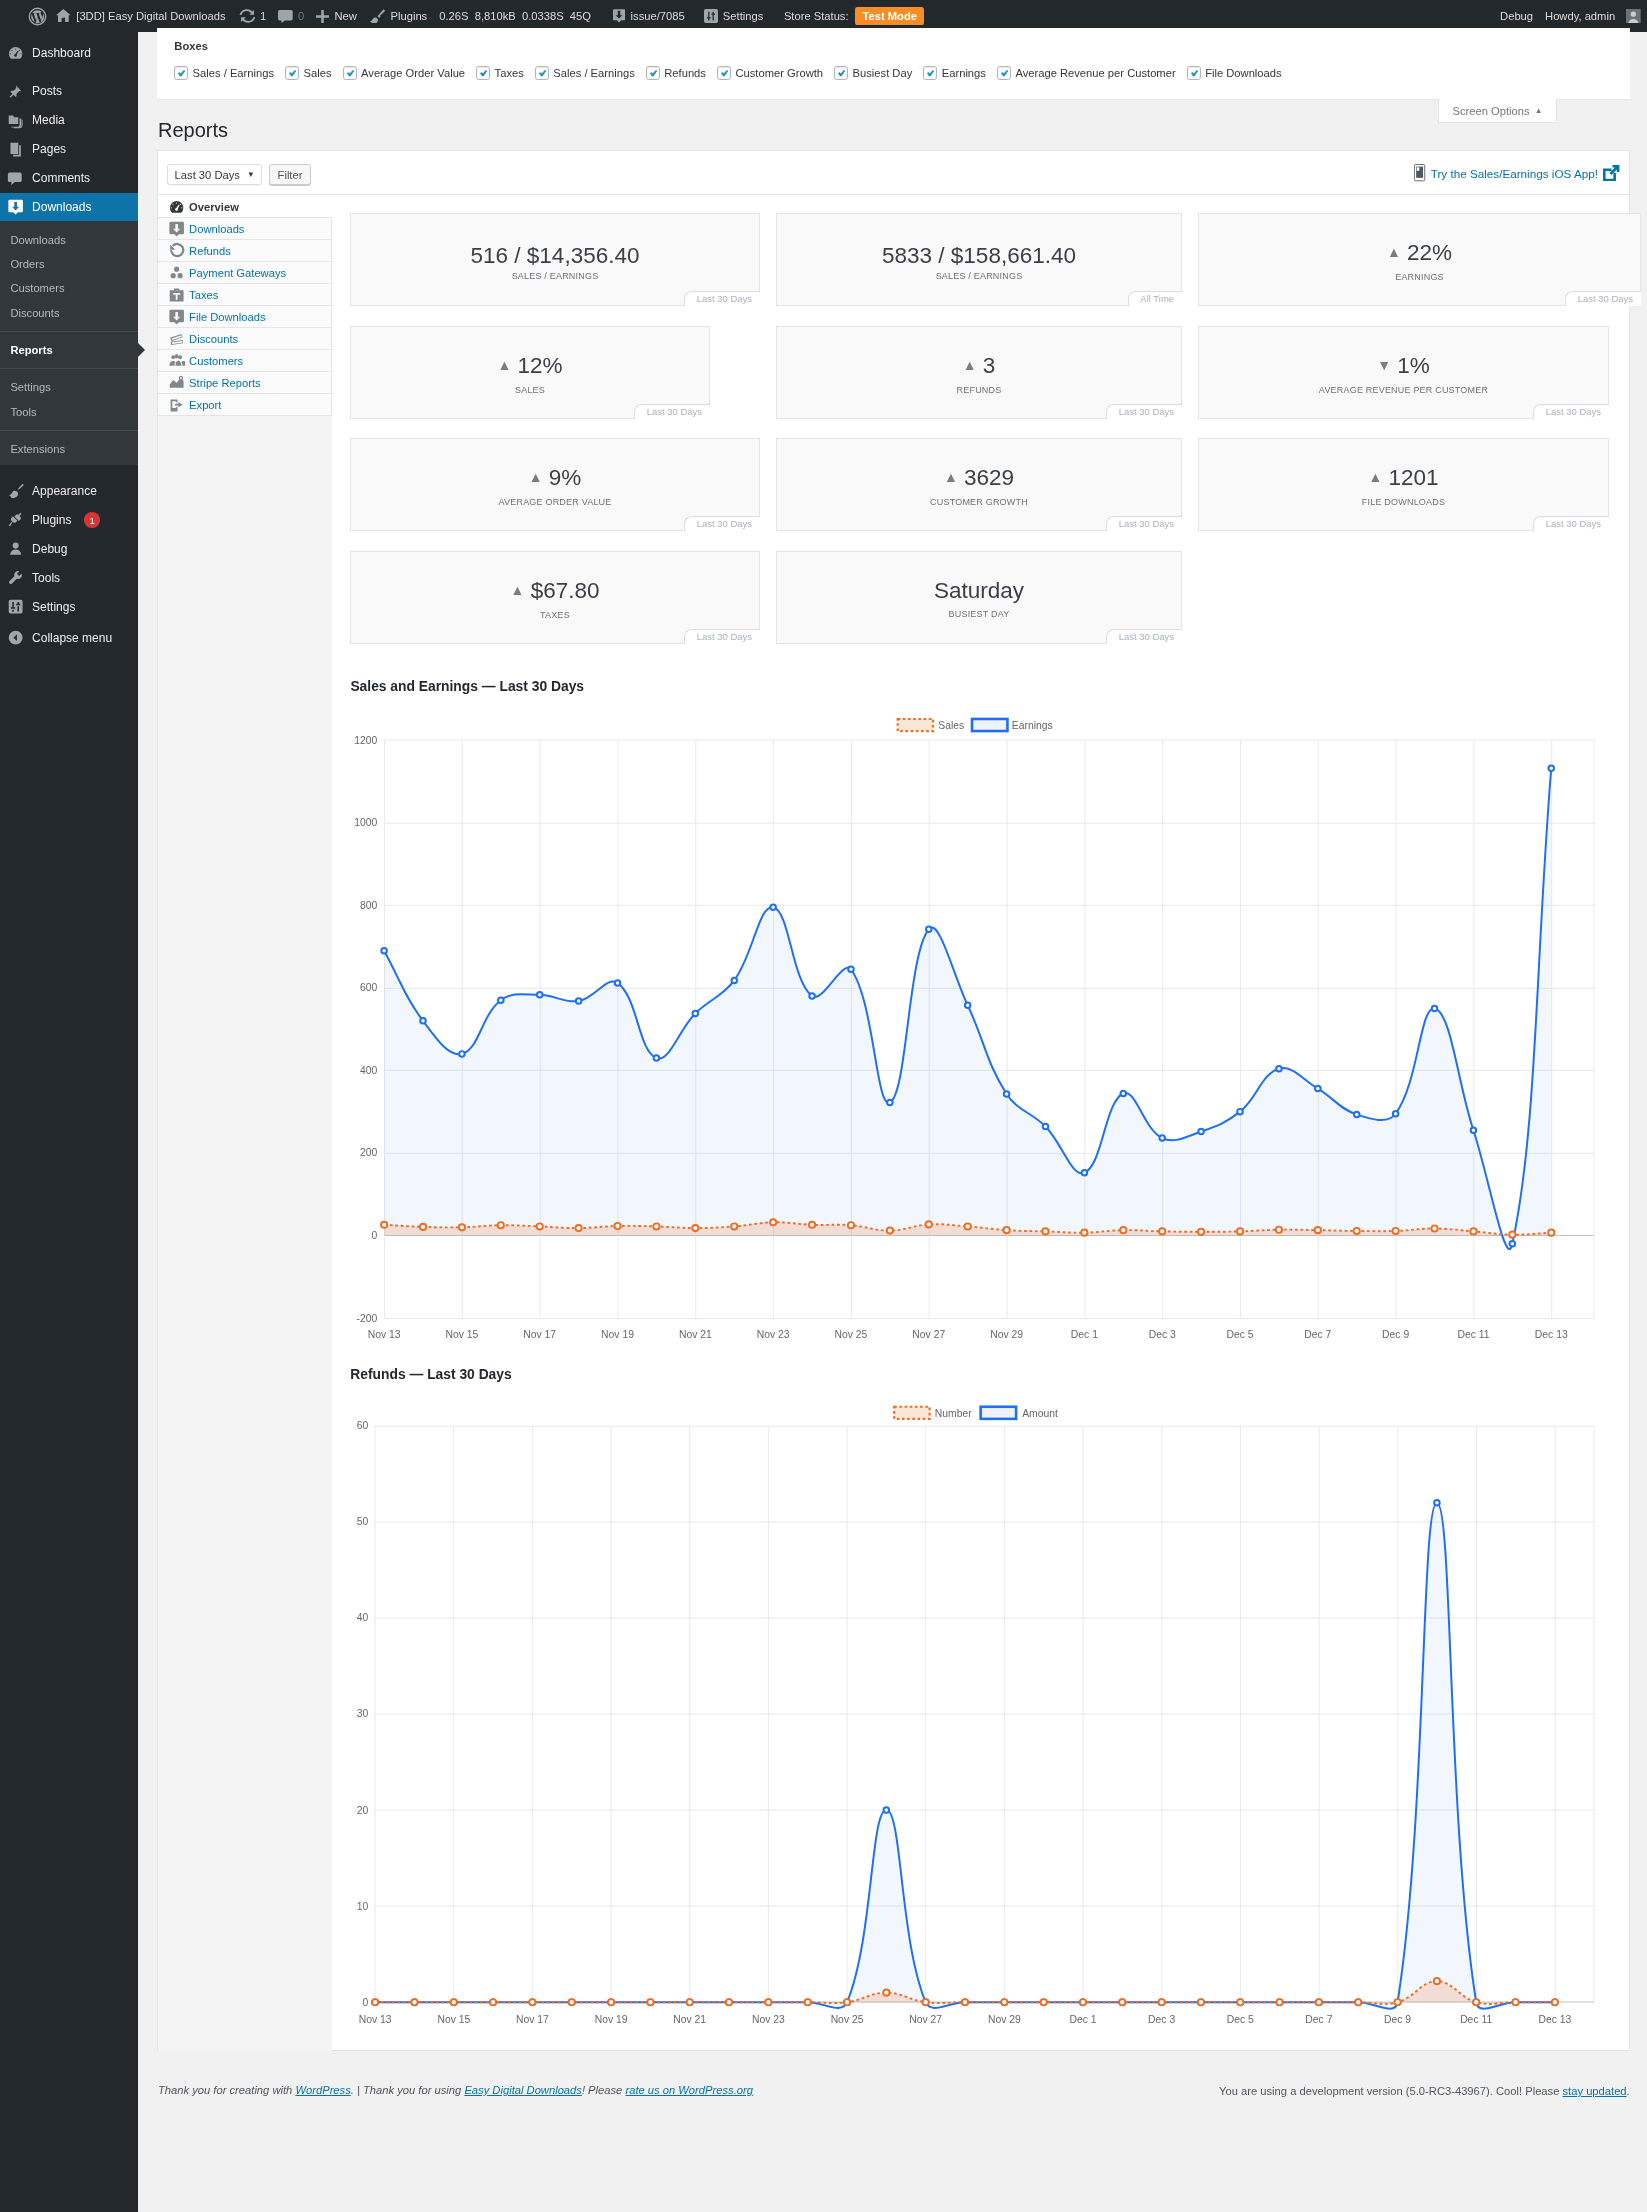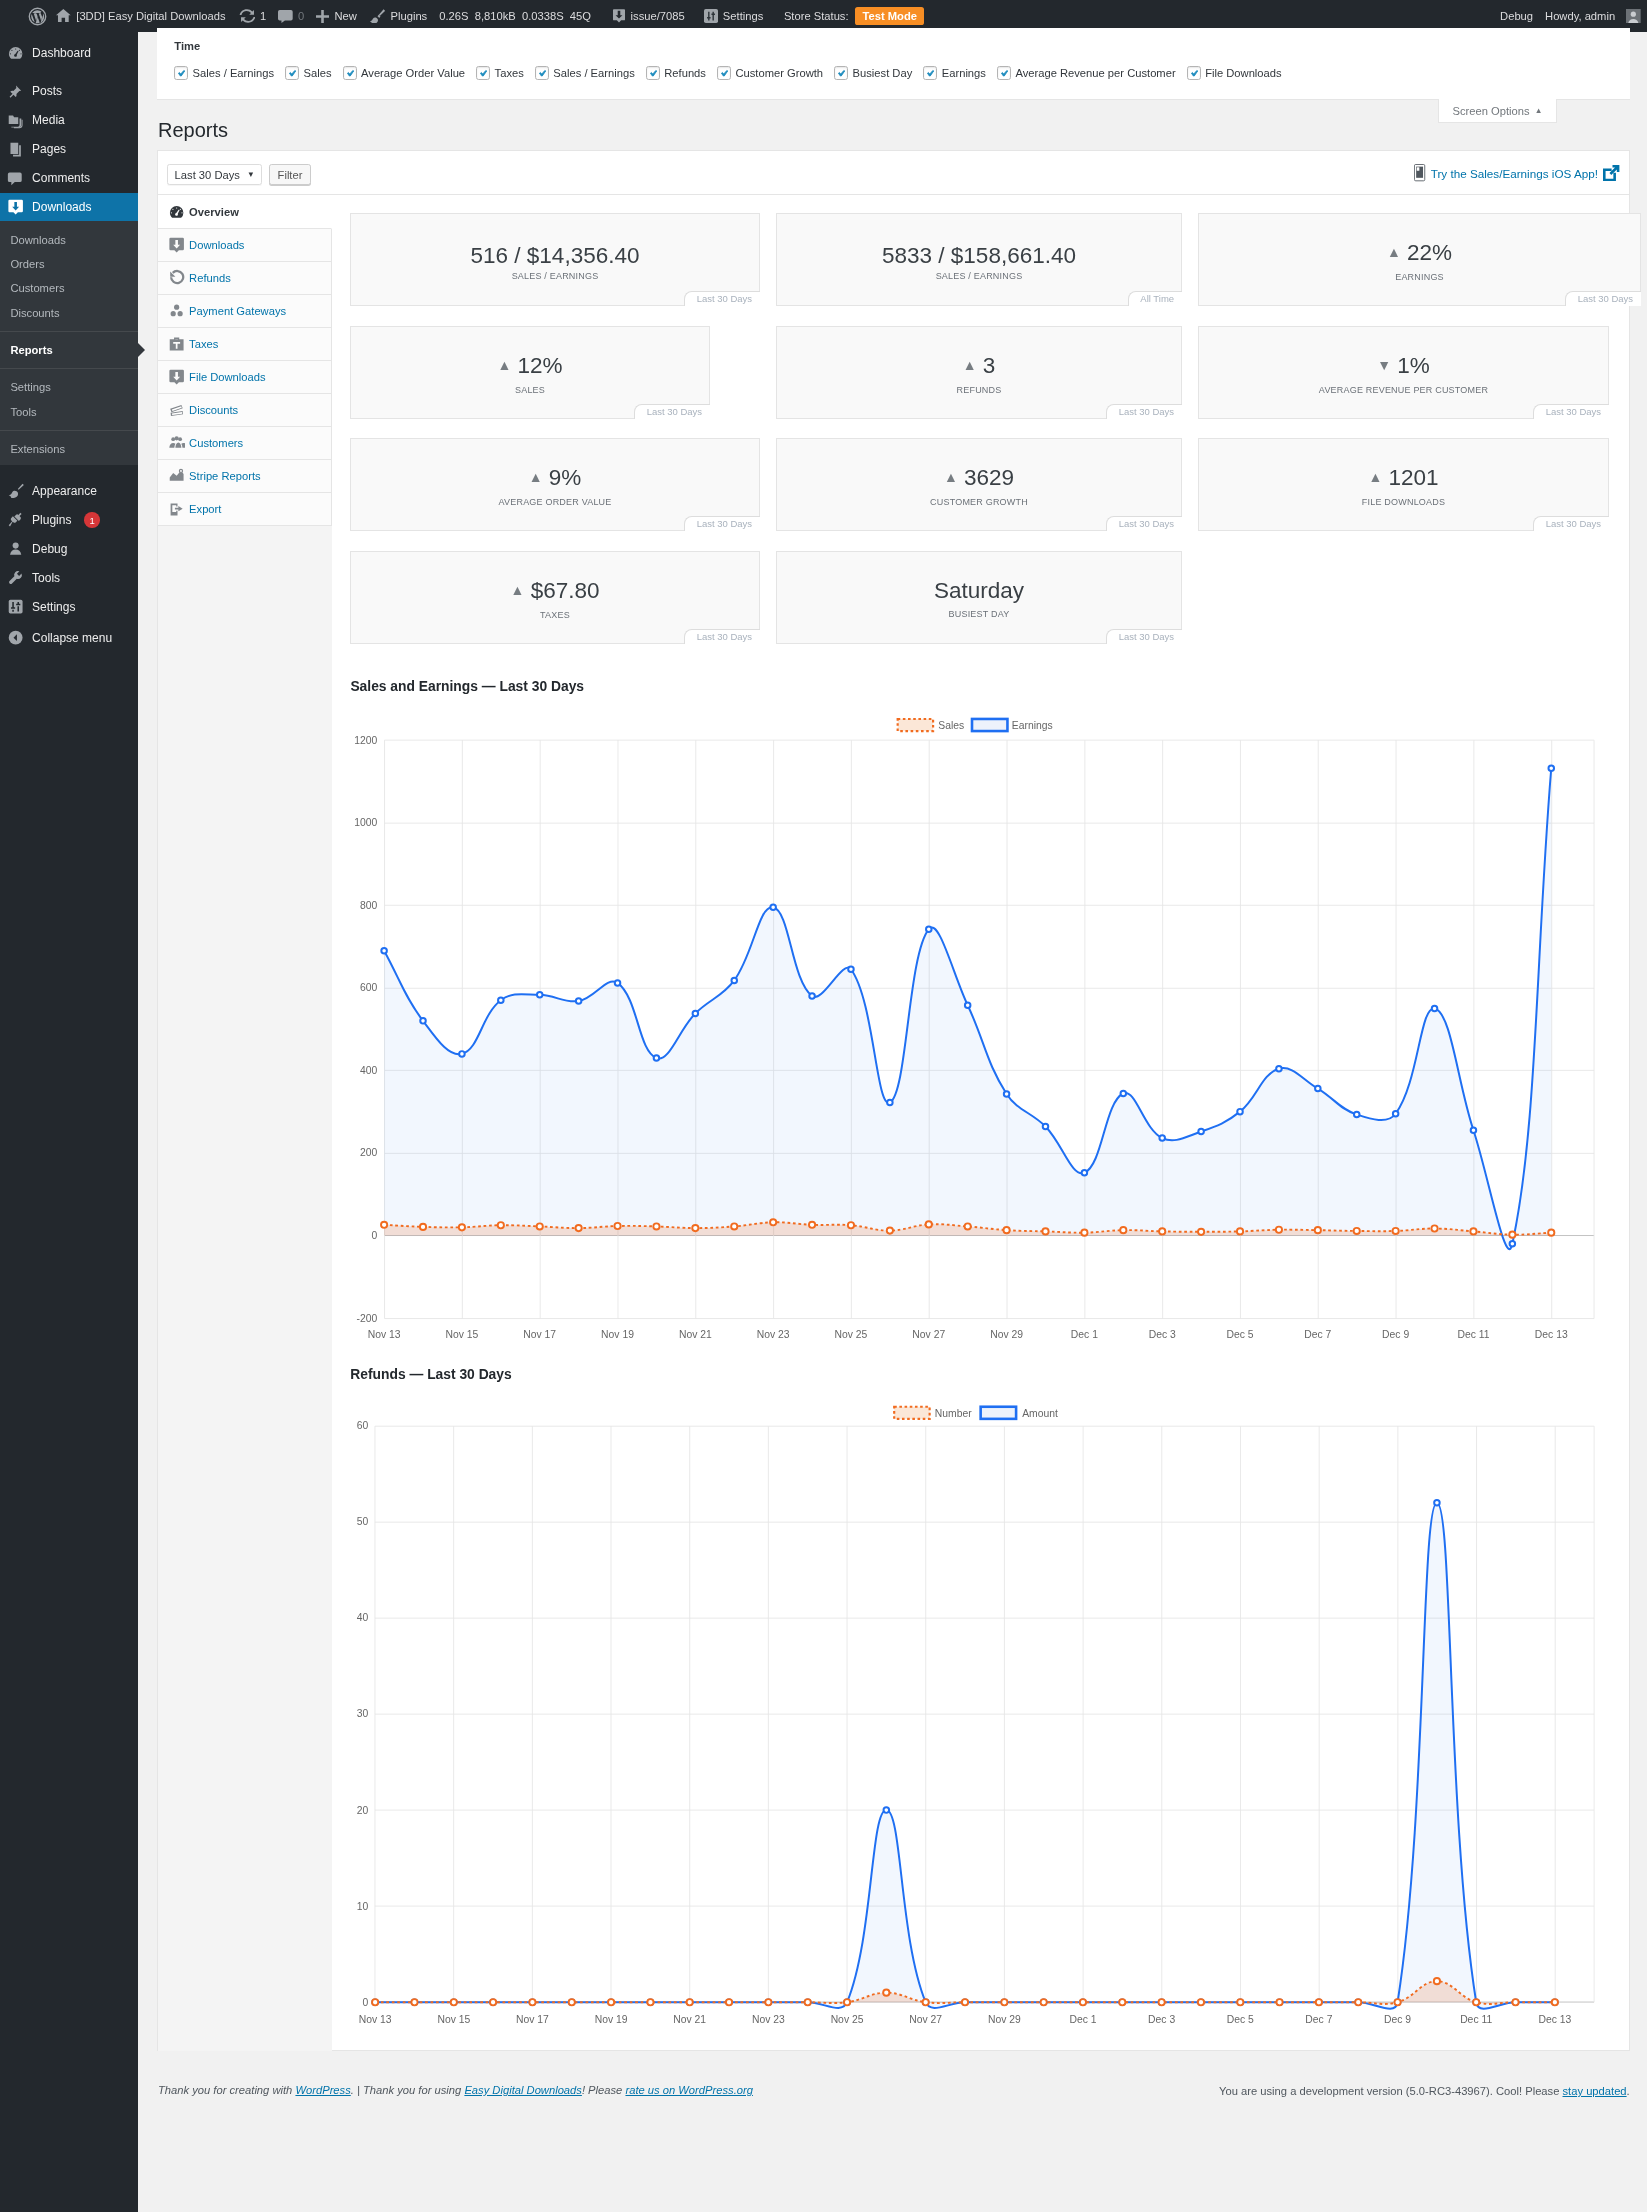--- a/index.html
+++ b/index.html
@@ -40,21 +40,21 @@
 #sel { position:absolute; left:8.6px; top:13px; width:95px; height:21px; border:0.9px solid #ddd; border-radius:2.6px;
   background:#fff; font-size:11.2px; color:#32373c; display:flex; align-items:center; padding-left:7px;
   box-shadow:0 0.9px 0.9px rgba(0,0,0,.04); }
 #sel .caret { position:absolute; right:6px; font-size:7.8px; color:#32373c; }
 #filterbtn { position:absolute; left:111px; top:13px; width:42px; height:21px; background:#f7f7f7;
   border:0.9px solid #ccc; border-radius:2.6px; color:#555; font-size:11.2px; display:flex; align-items:center;
   justify-content:center; box-shadow:0 0.9px 0 #ccc; }
 #ioslink { position:absolute; right:9.5px; top:0; height:44px; display:flex; align-items:center; gap:5.2px;
   color:#0073aa; font-size:11.7px; }
 #navcol { position:absolute; left:0; top:45px; width:174px; height:1855px; background:#f4f4f4; }
-.navrow { height:33px; display:flex; align-items:center; padding-left:9.5px; gap:4.3px;
+.navrow { height:22px; display:flex; align-items:center; padding-left:9.5px; gap:4.3px;
   background:#fbfbfb; border-bottom:0.9px solid #e5e5e5; border-right:0.9px solid #e5e5e5;
   color:#0073aa; font-size:11.2px; }
 .navrow:nth-child(2) { border-top:0; }
 .navrow.active { background:#fff; border-right:0.9px solid #fff; color:#32373c; font-weight:bold; }
 .nicon { display:inline-flex; width:17.3px; }
 .tile { position:absolute; background:#f9f9f9; border:0.9px solid #e4e4e4; text-align:center; }
 .tv { font-size:22.5px; color:#3a4045; line-height:26px; }
 .arr { font-size:14px; color:#777d82; vertical-align:middle; position:relative; top:-1.7px; }
 .tl { font-size:9px; color:#6b7178; letter-spacing:0.2px; }
 .tb { position:absolute; right:-0.9px; bottom:-0.9px; background:#fff; border:0.9px solid #ddd; border-right:none;
@@ -229,21 +229,21 @@
     <div style="height:1.7px"></div>
     <div class="mitem">
       <svg width="17.3" height="17.3" viewBox="0 0 20 20" style="">
         <circle cx="10" cy="10" r="8" fill="#a0a5aa"></circle>
         <path fill="#23282d" d="m11.5 6-4 4 4 4V6z"></path>
       </svg>
       <span>Collapse menu</span>
     </div>
   </div>
 <div id="screenmeta">
-    <div class="hd">Time</div>
+    <div class="hd">Boxes</div>
     <div id="cbrow">
       <span class="cbi"><span class="cb">
           <svg width="13" height="13" viewBox="0 0 20 20">
             <path fill="#1e8cbe" d="M14.83 4.89l1.34.94-5.81 8.38H9.02L5.78 9.67l1.34-1.25 2.57 2.4z" stroke="#1e8cbe" stroke-width="1.5"></path>
           </svg>
         </span>Sales / Earnings</span>
       <span class="cbi"><span class="cb">
           <svg width="13" height="13" viewBox="0 0 20 20">
             <path fill="#1e8cbe" d="M14.83 4.89l1.34.94-5.81 8.38H9.02L5.78 9.67l1.34-1.25 2.57 2.4z" stroke="#1e8cbe" stroke-width="1.5"></path>
           </svg>

